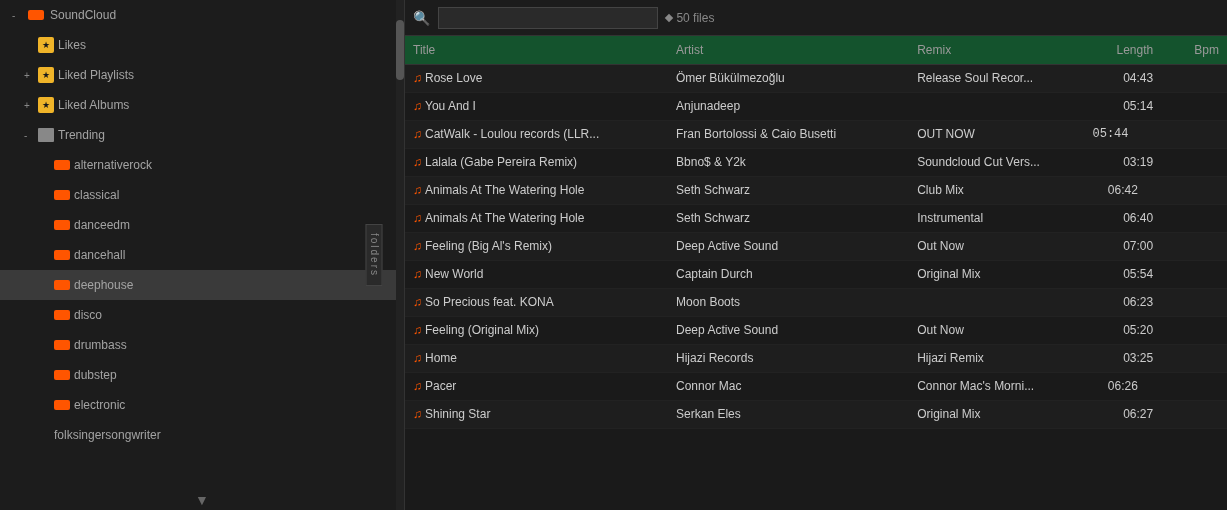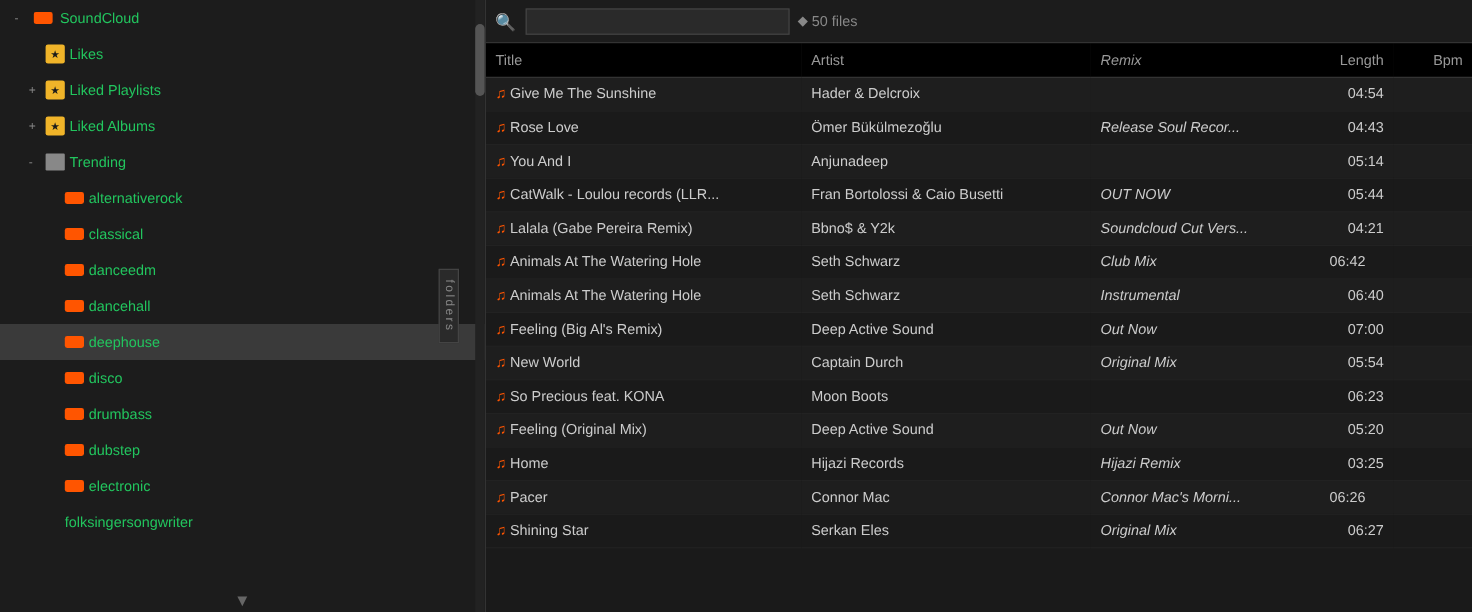--- a/index.html
+++ b/index.html
@@ -42,21 +42,21 @@
       height: 30px;
       padding-left: 8px;
       cursor: pointer;
       white-space: nowrap;
     }
     .tree-item.active { background: #3a3a3a; }
 
     .tree-item .indent { display: inline-block; }
     .tree-item .toggle { width: 14px; display: inline-block; color: #888; font-size: 10px; }
     .tree-item .icon { width: 20px; height: 14px; display: inline-flex; align-items: center; justify-content: center; margin-right: 4px; }
-    .tree-item .label { color: #22c55e; font-size: 12px; }
+    .tree-item .label { color: #a3a3a3; font-size: 12px; }
 
     
     .sidebar-scrollbar {
       width: 8px;
       position: absolute;
       right: 0;
       top: 0;
       bottom: 0;
       background: #222;
     }
@@ -132,21 +132,21 @@
     .track-table::-webkit-scrollbar { width: 6px; }
     .track-table::-webkit-scrollbar-track { background: #1a1a1a; }
     .track-table::-webkit-scrollbar-thumb { background: #444; }
 
     table {
       width: 100%;
       border-collapse: collapse;
     }
 
     thead tr {
-      background: #000000;
+      background: #14532d;
       height: 28px;
     }
 
     thead th {
       text-align: left;
       padding: 0 8px;
       color: #999;
       font-weight: normal;
       font-size: 12px;
       border-bottom: 1px solid #333;
@@ -166,21 +166,21 @@
       color: #ccc;
       font-size: 12px;
       white-space: nowrap;
       overflow: hidden;
       text-overflow: ellipsis;
       max-width: 220px;
     }
 
     .col-title { width: 240px; }
     .col-artist { width: 220px; }
-    .col-remix { width: 160px; font-style: italic; }
+    .col-remix { width: 160px; }
     .col-length { width: 70px; text-align: right; }
     .col-bpm { width: 60px; text-align: right; }
   </style>
 </head>
 <body>
 
 <div class="sidebar">
   <div class="sidebar-content">
 
     <div class="tree-item">
@@ -309,52 +309,45 @@
         <tr>
           <th class="col-title">Title</th>
           <th class="col-artist">Artist</th>
           <th class="col-remix">Remix</th>
           <th class="col-length">Length</th>
           <th class="col-bpm">Bpm</th>
         </tr>
       </thead>
       <tbody id="track-tbody">
           <tr>
-    <td class="col-title"><span style="color:#f50;margin-right:3px;">♫</span>Give Me The Sunshine</td>
-    <td class="col-artist">Hader &amp; Delcroix</td>
-    <td class="col-remix"></td>
-    <td class="col-length" style="text-align:right;">04:54</td>
-    <td class="col-bpm" style="text-align:right;"></td>
-  </tr>
-          <tr>
     <td class="col-title"><span style="color:#f50;margin-right:3px;">♫</span>Rose Love</td>
     <td class="col-artist">Ömer Bükülmezoğlu</td>
     <td class="col-remix">Release Soul Recor...</td>
     <td class="col-length" style="text-align:right;">04:43</td>
     <td class="col-bpm" style="text-align:right;"></td>
   </tr>
           <tr>
     <td class="col-title"><span style="color:#f50;margin-right:3px;">♫</span>You And I</td>
     <td class="col-artist">Anjunadeep</td>
     <td class="col-remix"></td>
     <td class="col-length" style="text-align:right;">05:14</td>
     <td class="col-bpm" style="text-align:right;"></td>
   </tr>
           <tr>
     <td class="col-title"><span style="color:#f50;margin-right:3px;">♫</span>CatWalk  - Loulou records (LLR...</td>
     <td class="col-artist">Fran Bortolossi &amp; Caio Busetti</td>
     <td class="col-remix">OUT NOW</td>
-    <td class="col-length" style="text-align:right;">05:44</td>
+    <td class="col-length" style="text-align:left;font-family:Liberation Mono, monospace;">05:44</td>
     <td class="col-bpm" style="text-align:right;"></td>
   </tr>
           <tr>
     <td class="col-title"><span style="color:#f50;margin-right:3px;">♫</span>Lalala (Gabe Pereira Remix)</td>
     <td class="col-artist">Bbno$ &amp; Y2k</td>
     <td class="col-remix">Soundcloud Cut Vers...</td>
-    <td class="col-length" style="text-align:right;">04:21</td>
+    <td class="col-length" style="text-align:right;">03:19</td>
     <td class="col-bpm" style="text-align:right;"></td>
   </tr>
           <tr>
     <td class="col-title"><span style="color:#f50;margin-right:3px;">♫</span>Animals At The Watering Hole</td>
     <td class="col-artist">Seth Schwarz</td>
     <td class="col-remix">Club Mix</td>
     <td class="col-length" style="text-align:center;">06:42</td>
     <td class="col-bpm" style="text-align:right;"></td>
   </tr>
           <tr>

